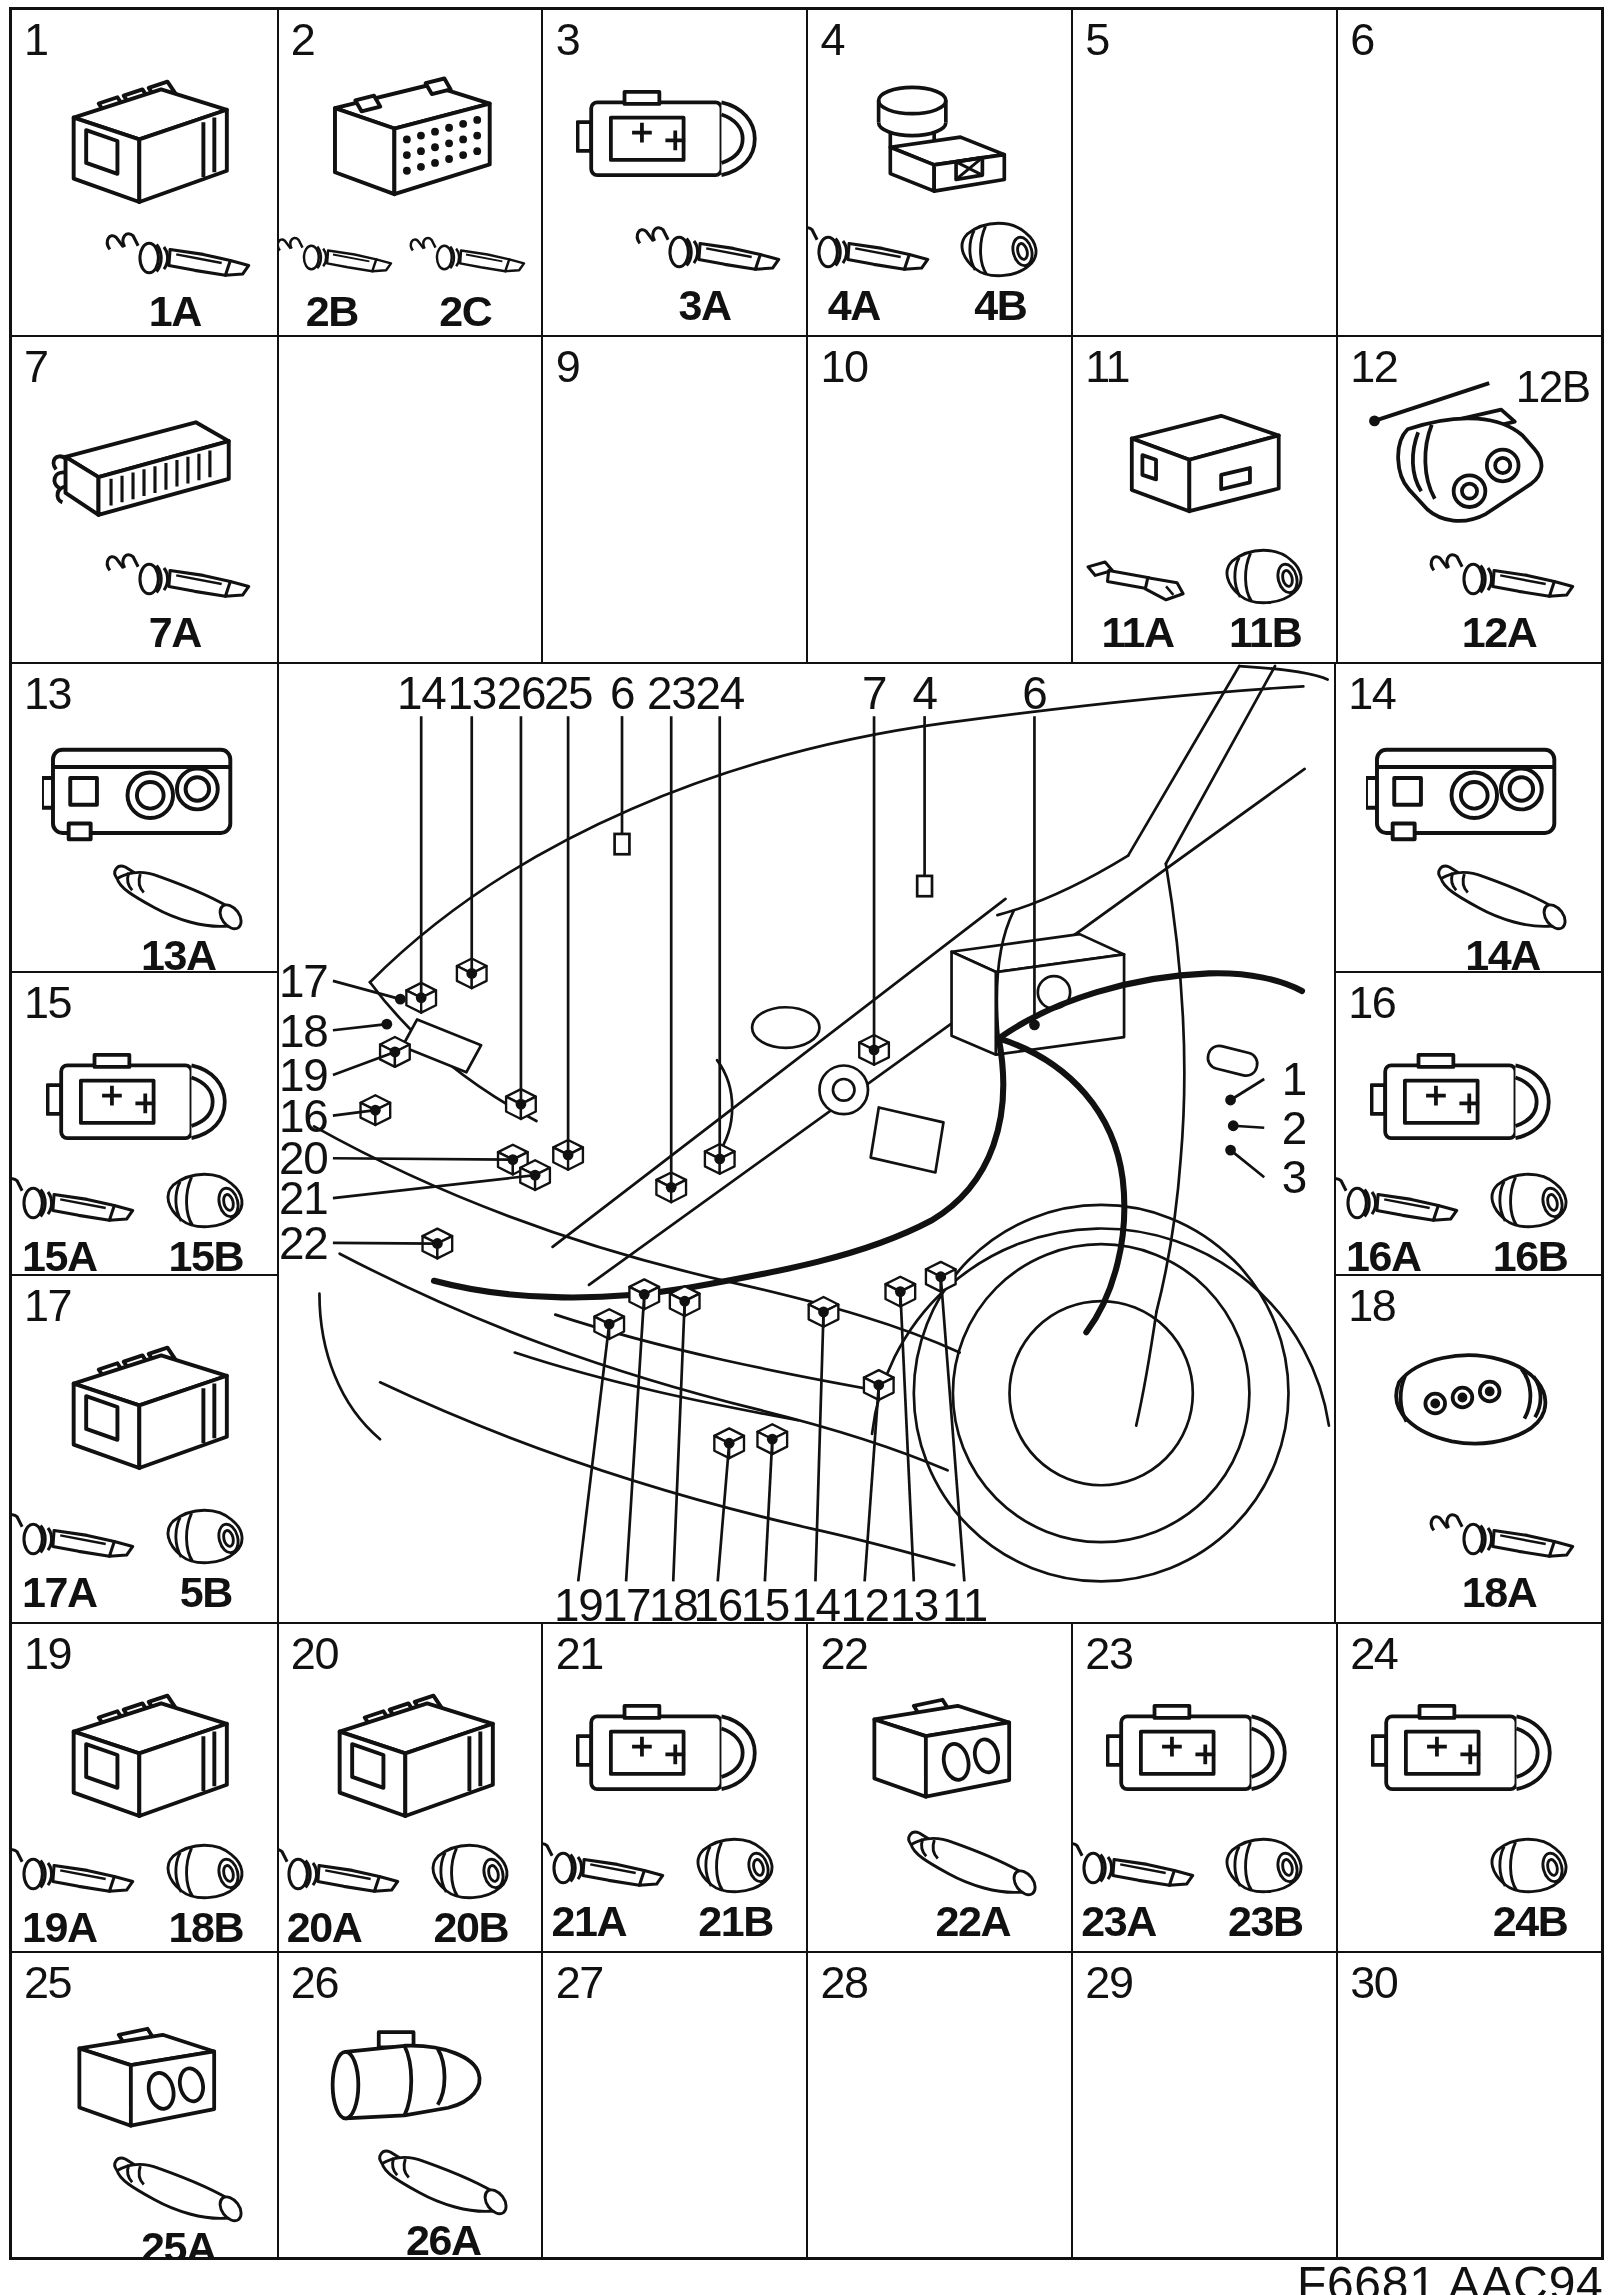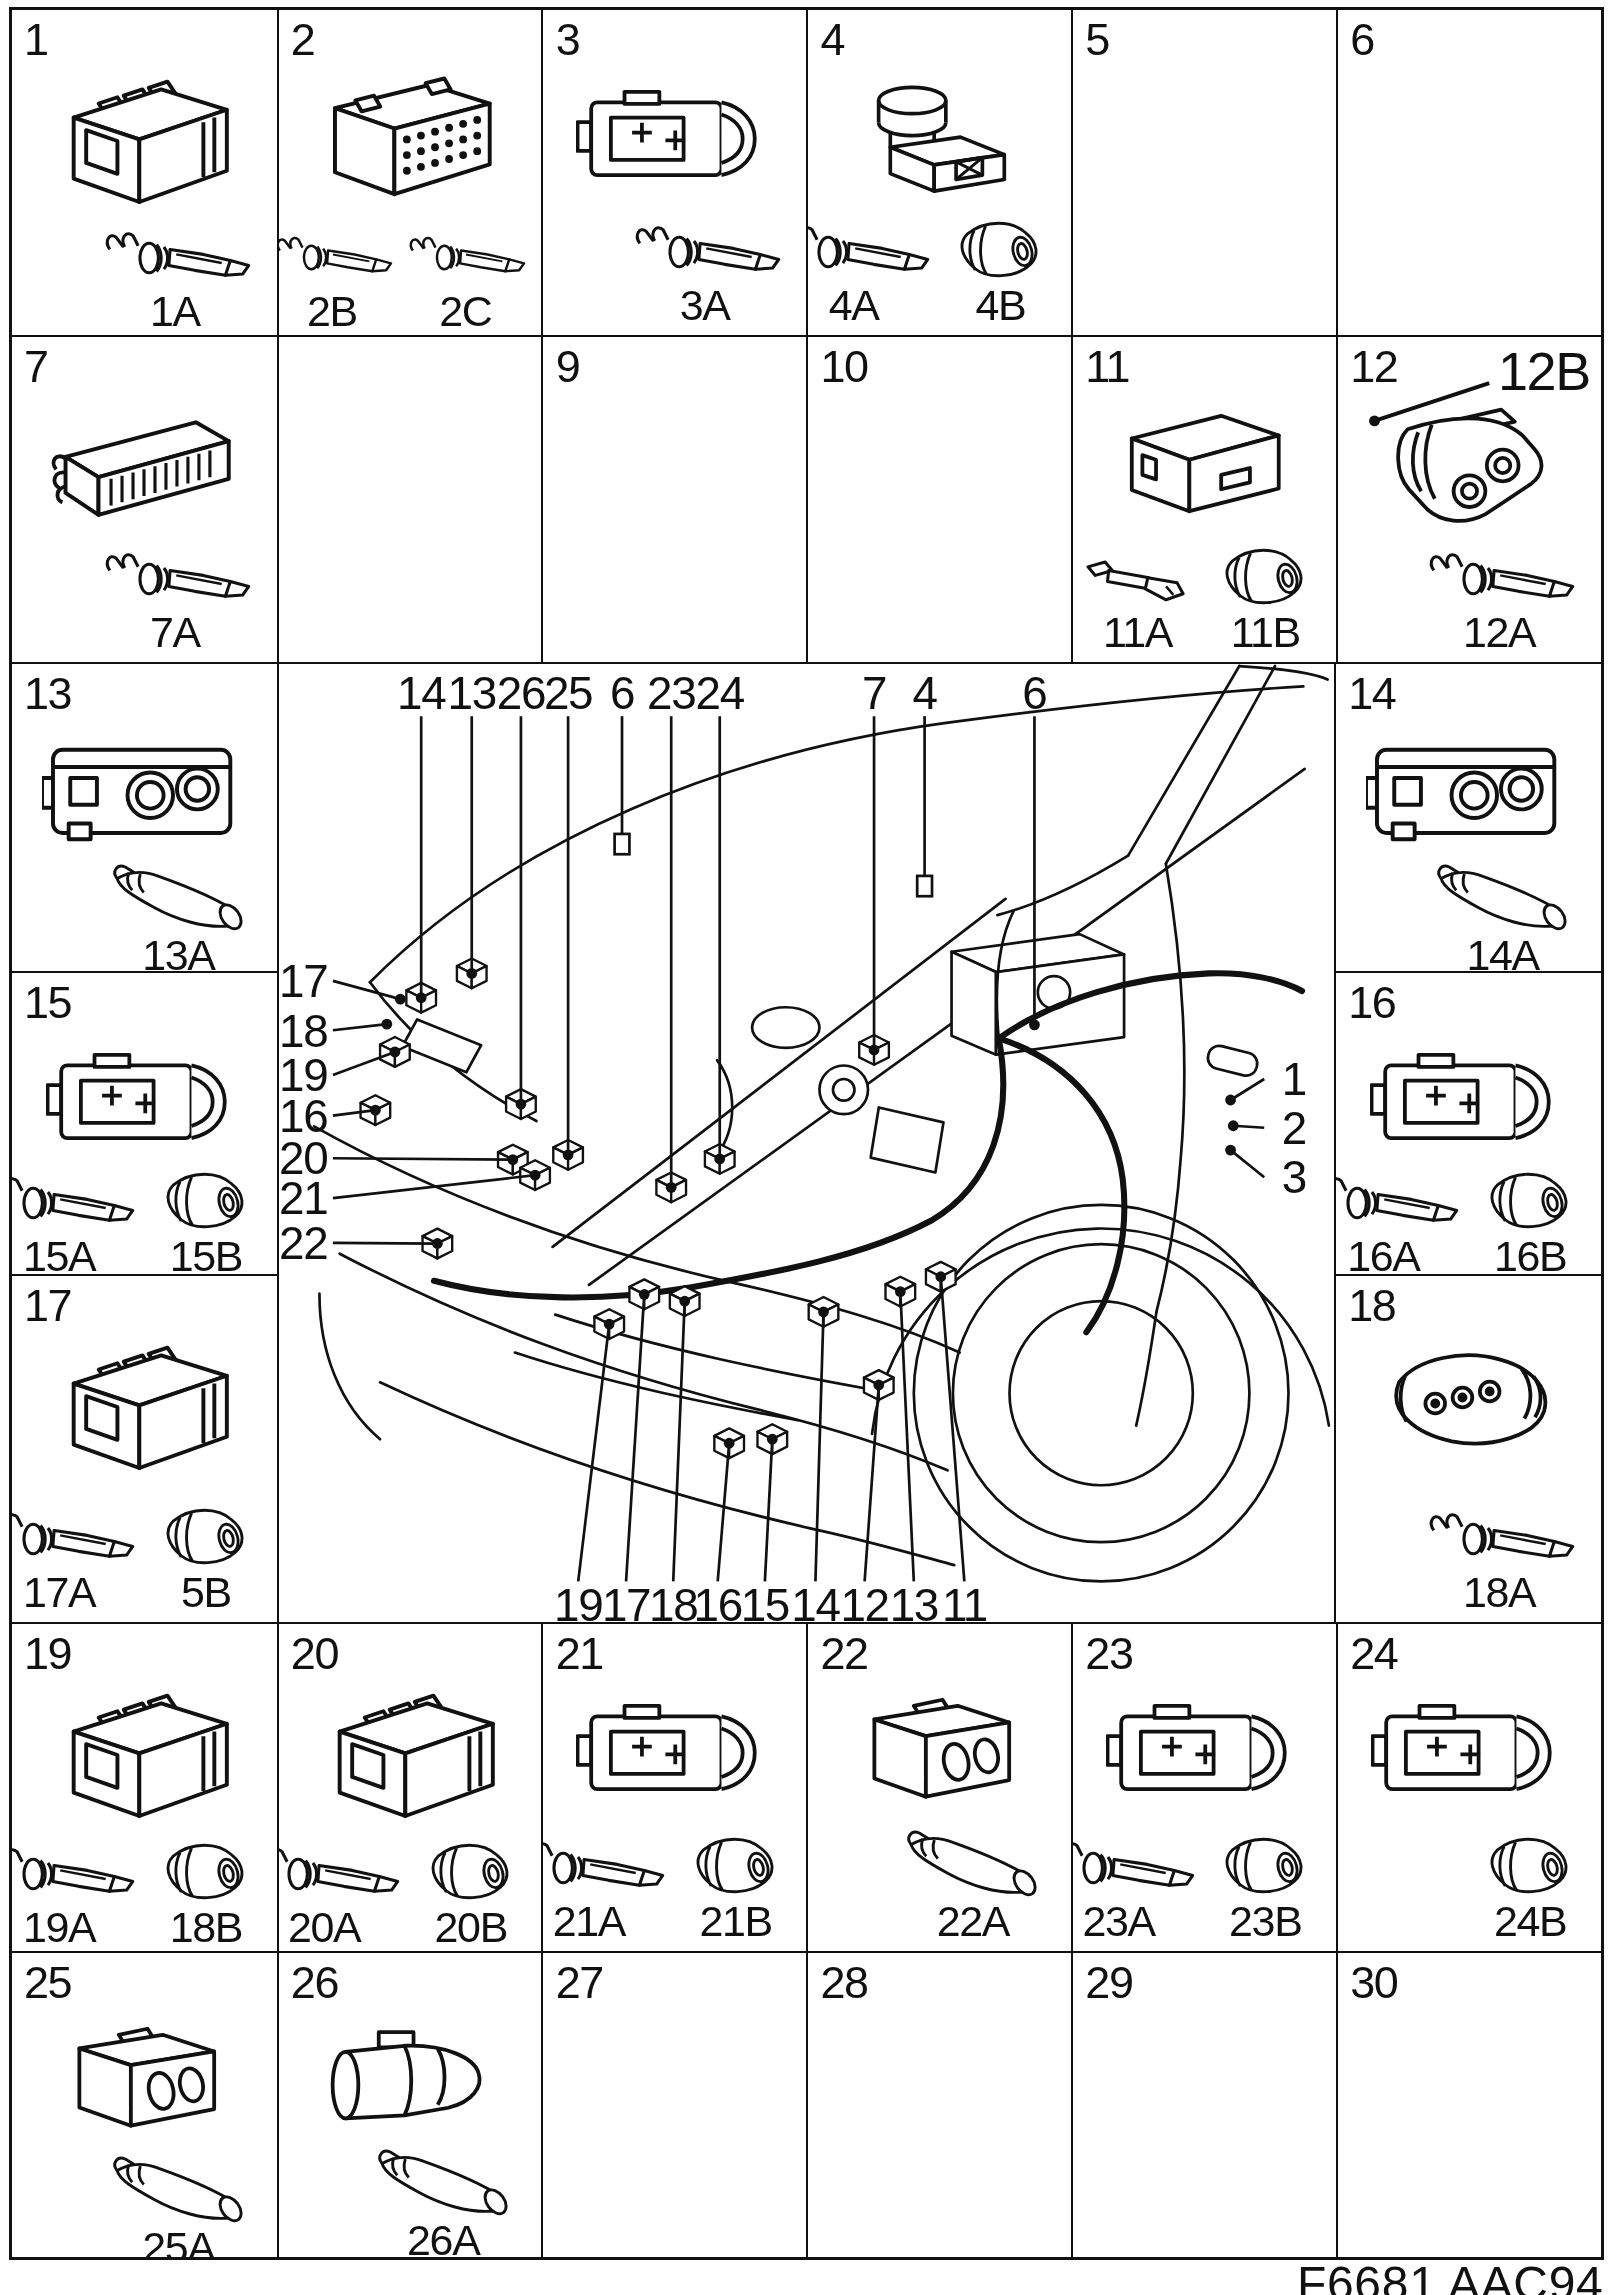--- a/index.html
+++ b/index.html
@@ -15,23 +15,23 @@
   .band.r5{height:304px}
   .band:not(.mid) > .cell + .cell{border-left:2.7px solid #111;}
   .mid > .mid-center{border-left:2.7px solid #111;border-right:2.7px solid #111;grid-column:2/6;grid-row:1/4;position:relative;background:#fff;}
   .mid > .cell{border:0;}
   .mid > .cell.sub2,.mid > .cell.sub3{border-top:2.7px solid #111;}
   .cell{position:relative;box-sizing:border-box;display:flex;flex-direction:column;justify-content:space-between;padding:9.5px 8.1px 4.1px 8.1px;background:#fff;overflow:hidden;}
   .cell-num{position:absolute;top:6.8px;left:12.2px;font-size:45px;line-height:1;letter-spacing:-1.4px;}
   .art-wrap{display:flex;justify-content:center;align-items:flex-start;margin-top:53px;}
   .parts{display:flex;align-items:flex-end;justify-content:flex-end;gap:17.7px;padding:0 13.6px 2.7px 4.1px;}
   .parts.n3{gap:5.4px;padding-right:4.1px;text-align:right;}
-  .part{display:flex;flex-direction:column;align-items:center;gap:0;}
+  .part{display:flex;flex-direction:column;align-items:center;gap:0;font-weight:bold;}
   .part-label{font-size:43px;line-height:1.05;letter-spacing:-1.4px;white-space:nowrap;}
-  .ptr-text{position:absolute;top:7px;right:11px;font-size:54px;line-height:1;letter-spacing:-1.4px;}
+  .ptr-text{position:absolute;top:28px;right:11px;font-size:44px;line-height:1;letter-spacing:-1.4px;}
   .ptr-svg{position:absolute;top:38px;right:106px;width:129px;height:54px;}
   .ptr-svg line{stroke:#111;stroke-width:6;}
   .ptr-svg circle{fill:#111;}
   svg.art{display:block;}
   .figure-code{position:absolute;top:2256px;right:9.5px;font-size:48px;letter-spacing:0.7px;}
   
   .illu-svg{position:absolute;inset:0;width:100%;height:100%;}
   .car{stroke:#111;fill:none;stroke-width:4;stroke-linecap:round;}
   .car-f{stroke:#111;fill:#fff;stroke-width:4;stroke-linejoin:round;}
   .harness{stroke:#111;fill:none;stroke-width:9;stroke-linecap:round;}

